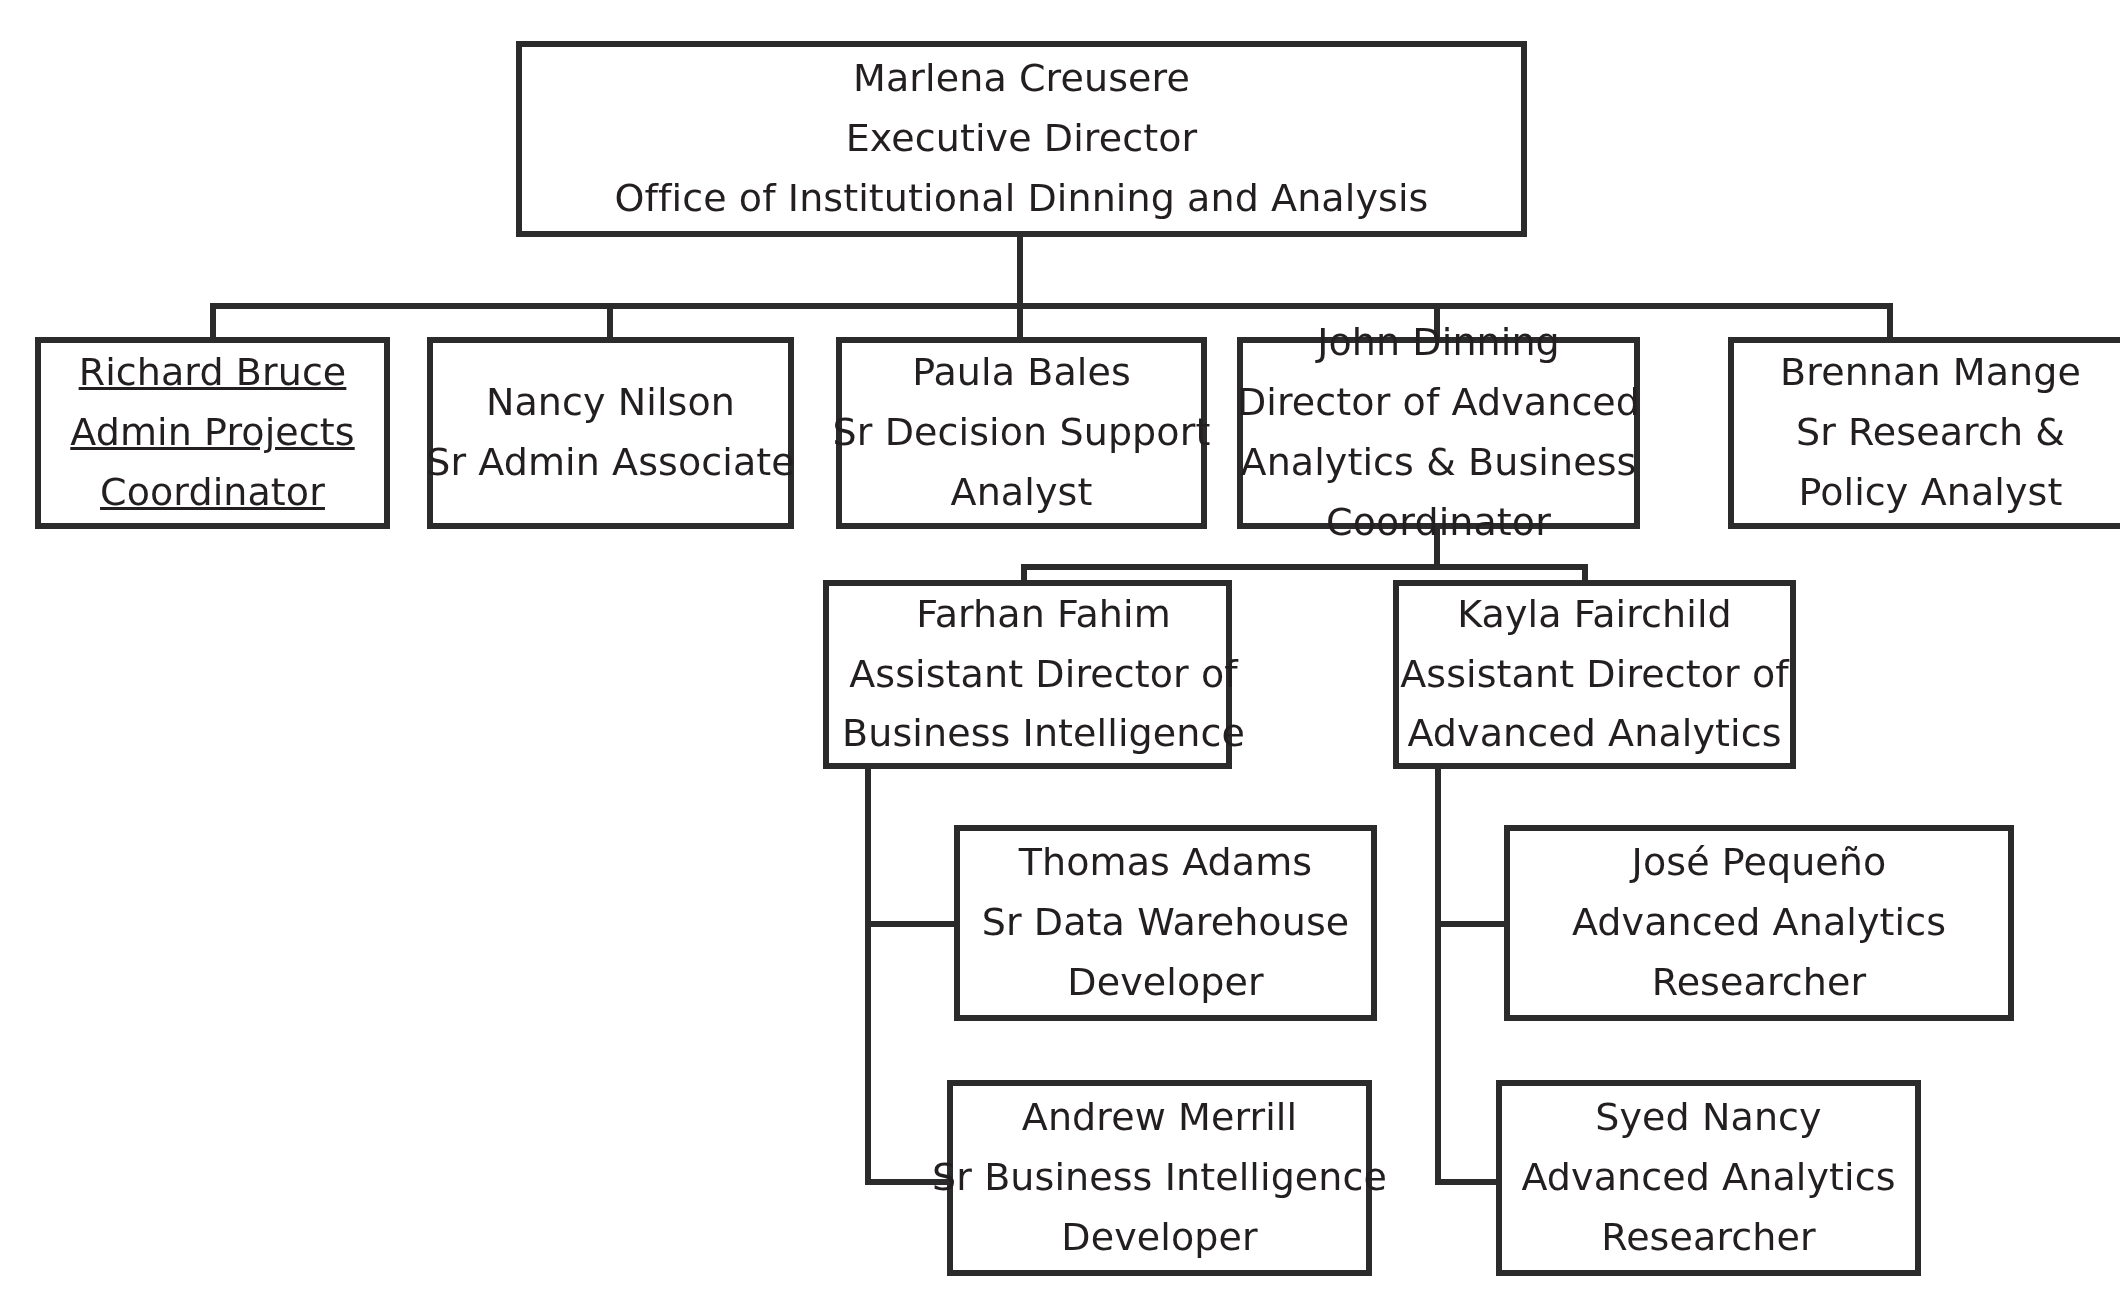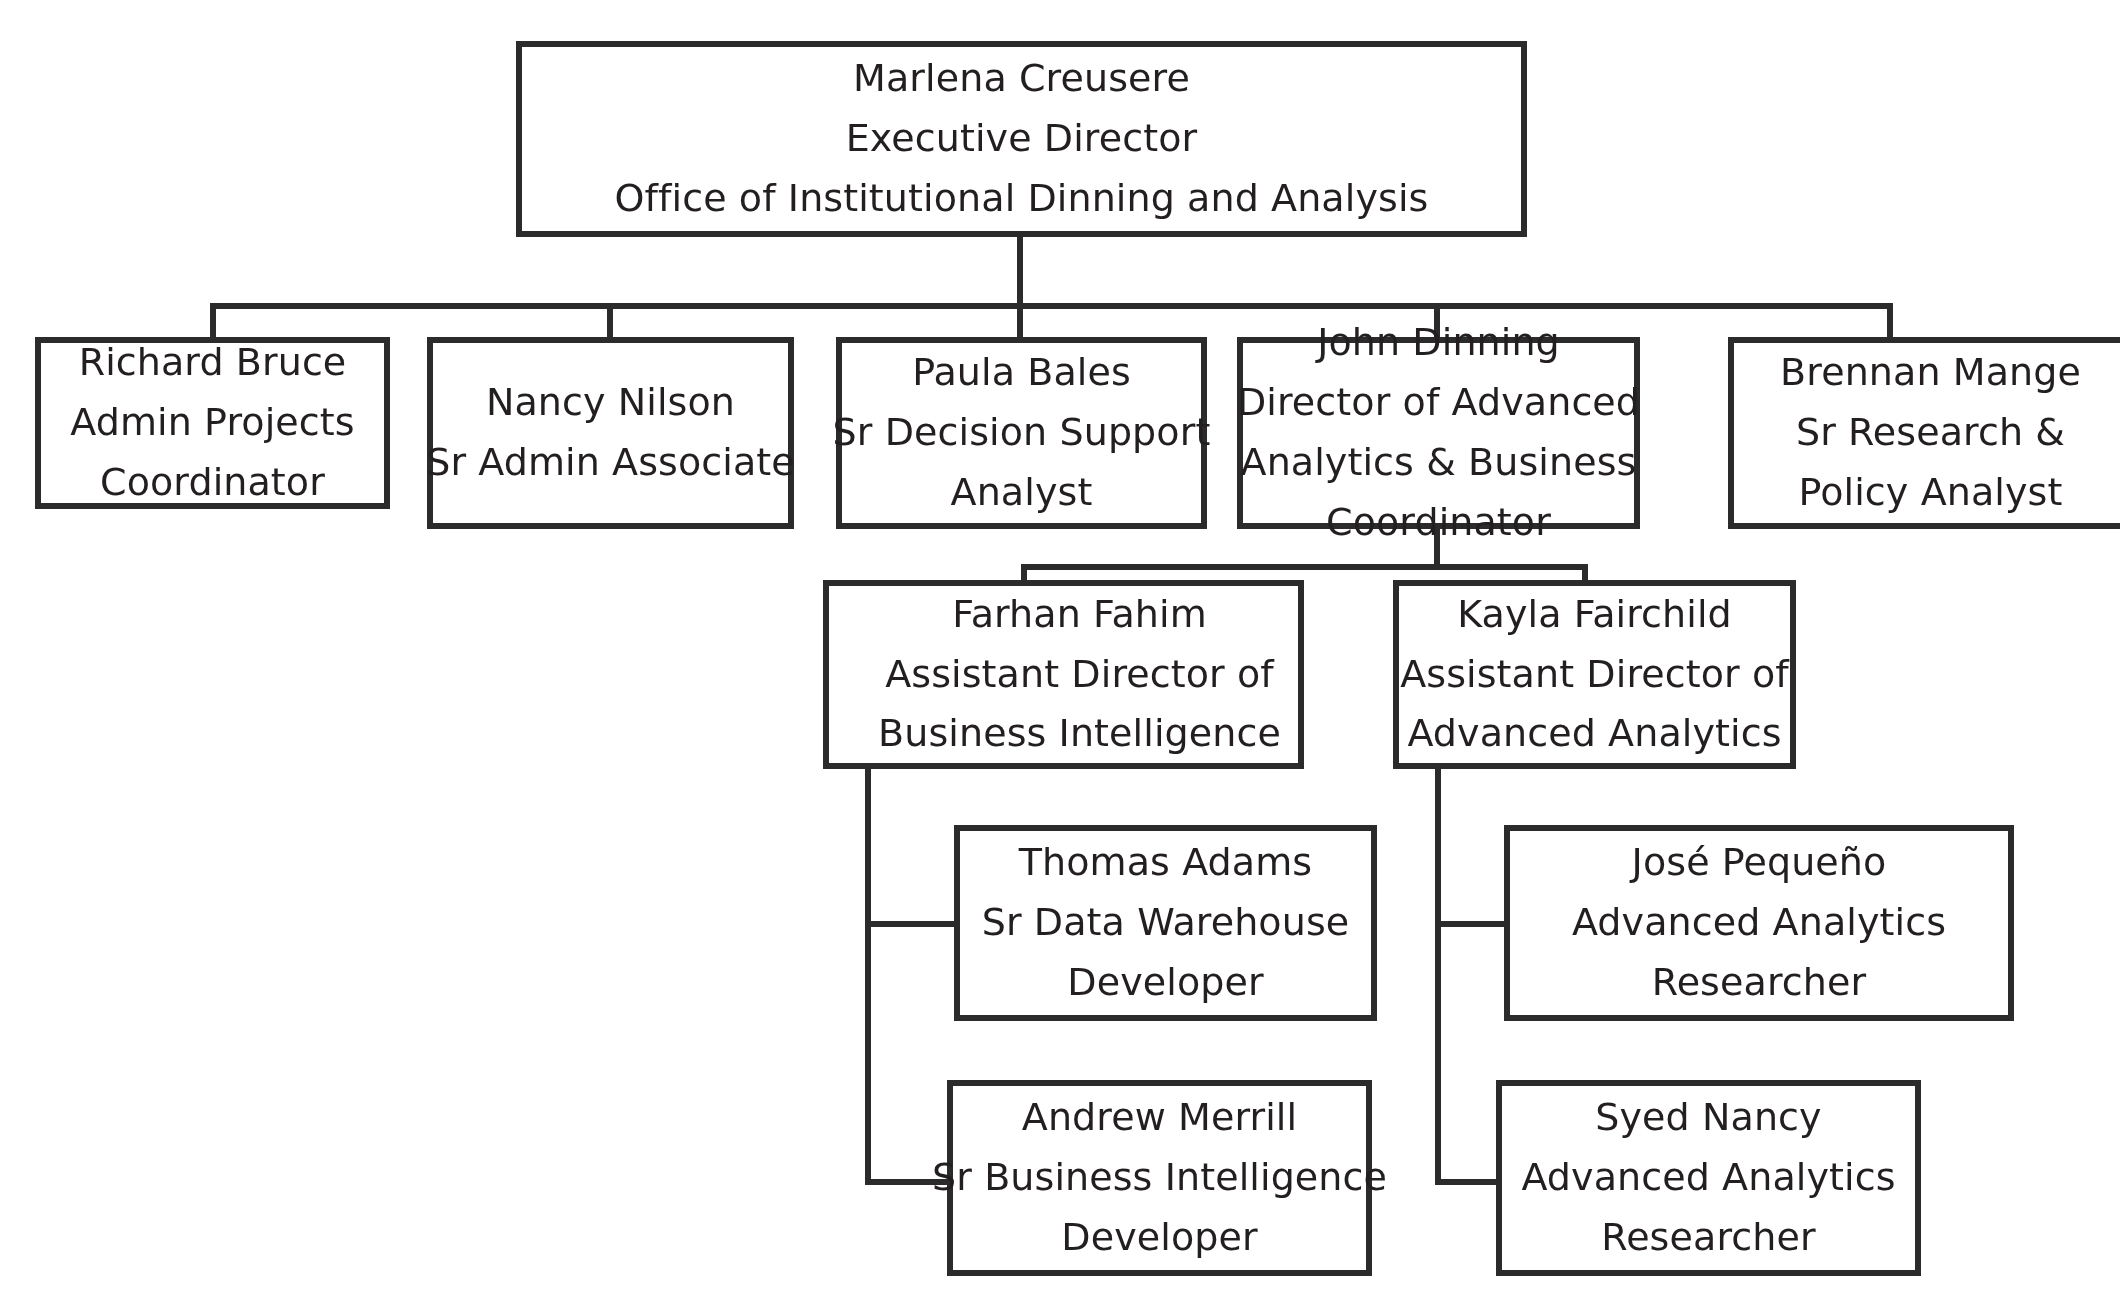--- a/index.html
+++ b/index.html
@@ -74,21 +74,21 @@
   <div class="connector v-seg" style="left:1435px; top:763px; height:422px;"></div>
   <div class="connector h-seg" style="left:1435px; top:921px; width:72px;"></div>
   <div class="connector h-seg" style="left:1435px; top:1179px; width:64px;"></div>
 
   <div class="node" style="left:516px; top:41px; width:1011px; height:196px;">
     <span class="line">Marlena Creusere</span>
     <span class="line">Executive Director</span>
     <span class="line">Office of Institutional Dinning and Analysis</span>
   </div>
 
-  <div class="node" style="left:35px; top:337px; width:355px; height:172px;">
+  <div class="node" style="left:35px; top:337px; width:355px; height:192px;text-decoration:underline;">
     <span class="line">Richard Bruce</span>
     <span class="line">Admin Projects</span>
     <span class="line">Coordinator</span>
   </div>
 
   <div class="node" style="left:427px; top:337px; width:367px; height:192px;">
     <span class="line">Nancy Nilson</span>
     <span class="line">Sr Admin Associate</span>
   </div>
 
@@ -104,21 +104,21 @@
     <span class="line">Analytics &amp; Business</span>
     <span class="line">Coordinator</span>
   </div>
 
   <div class="node" style="left:1684px; top:337px; width:405px; height:192px;margin-left:44px;">
     <span class="line">Brennan Mange</span>
     <span class="line">Sr Research &amp;</span>
     <span class="line">Policy Analyst</span>
   </div>
 
-  <div class="node" style="left:823px; top:580px; width:481px; height:189px;padding-left:32px;">
+  <div class="node" style="left:823px; top:580px; width:409px; height:189px;padding-left:32px;">
     <span class="line">Farhan Fahim</span>
     <span class="line">Assistant Director of</span>
     <span class="line">Business Intelligence</span>
   </div>
 
   <div class="node" style="left:1393px; top:580px; width:403px; height:189px;">
     <span class="line">Kayla Fairchild</span>
     <span class="line">Assistant Director of</span>
     <span class="line">Advanced Analytics</span>
   </div>

